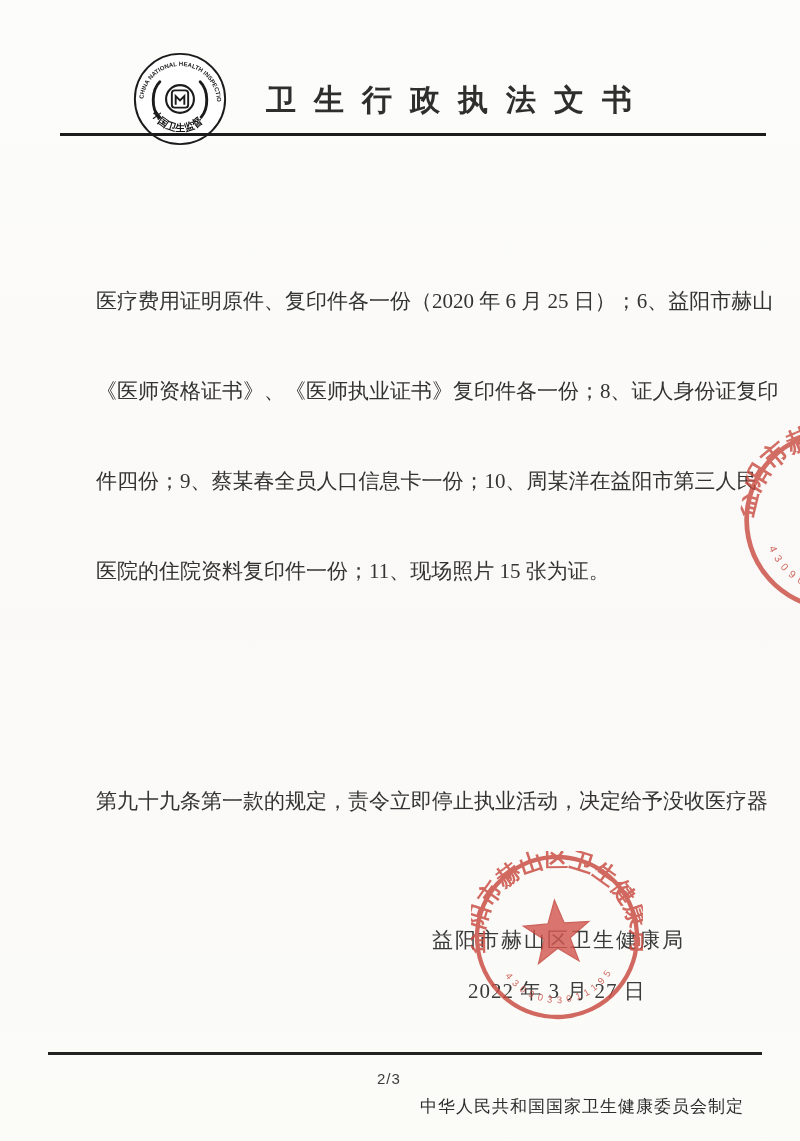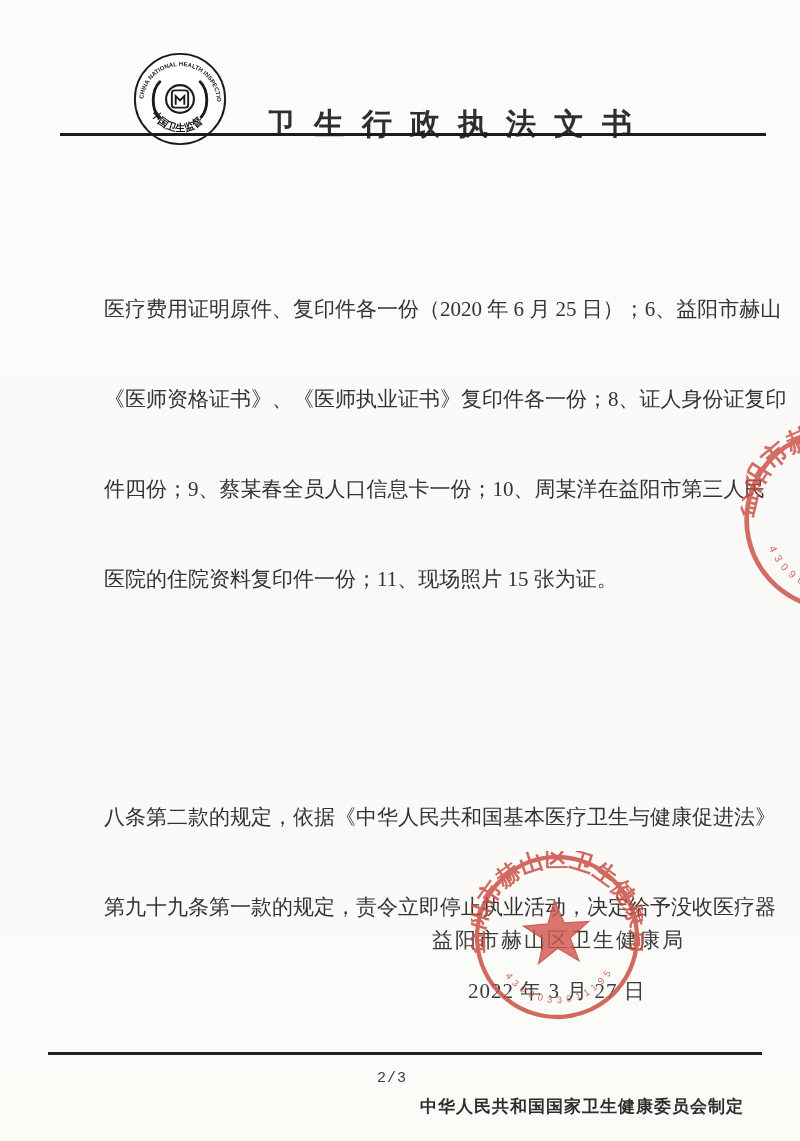--- a/index.html
+++ b/index.html
@@ -13,33 +13,33 @@
     position:absolute;inset:0;
     width:800px;height:1141px;
     overflow:hidden;
     background:linear-gradient(180deg,#fcfcfa 0%,#faf9f7 55%,#fbfbf8 100%);
   }
   
   .logo{position:absolute;left:132px;top:51px;width:96px;height:96px;}
   .doc-title{
     position:absolute;left:266px;top:80px;
     font-size:30px;letter-spacing:18px;font-weight:600;
-    color:#2e2e2e;white-space:nowrap;margin-top:24px;
+    color:#2e2e2e;white-space:nowrap;
   }
   .header-rule{
     position:absolute;left:60px;top:133px;width:706px;height:3px;
     background:#1c1c1c;
   }
   
   .doc-body{
     position:absolute;left:88px;top:158px;width:648px;
     font-size:21px;line-height:30px;color:#333;
     white-space:pre;
   }
-  .para{margin:16px;}
+  .para{margin:8px;}
   .para.g12{margin-top:12px;}
   .line{height:30px;}
   .ind2{text-indent:2em;}
   
   .sig-agency{
     position:absolute;left:432px;top:926px;
     font-size:21px;letter-spacing:2px;color:#3a3a3a;white-space:nowrap;
   }
   .sig-date{
     position:absolute;left:468px;top:977px;
@@ -51,27 +51,27 @@
     position:absolute;left:740px;top:425px;width:190px;height:190px;opacity:.8;
     transform:rotate(10deg);
   }
   
   .footer-rule{
     position:absolute;left:48px;top:1052px;width:714px;height:3px;
     background:#222;
   }
   .page-number{
     position:absolute;left:377px;top:1070px;
-    font-family:Liberation Mono, monospace;
+    font-family:Liberation Sans, sans-serif;
     font-size:15px;color:#3c3c3c;letter-spacing:1px;
   }
   .footer-issuer{
     position:absolute;right:56px;top:1095px;
     font-family:"Liberation Sans","DejaVu Sans",sans-serif;
-    font-size:17px;font-weight:700;color:#2d2d2d;letter-spacing:1px;white-space:nowrap;
+    font-size:17px;font-weight:400;color:#2d2d2d;letter-spacing:1px;white-space:nowrap;
   }
 </style>
 </head>
 <body>
 
 <div class="page">
 
   <svg class="logo" viewBox="0 0 100 100">
     <circle cx="50" cy="50" r="47" fill="#ffffff" stroke="#1b1b1b" stroke-width="2"></circle>
     <defs>
@@ -95,21 +95,20 @@
   <div class="header-rule"></div>
 
   <div class="doc-body">
     <div class="para">
       <div class="line">医疗费用证明原件、复印件各一份（2020 年 6 月 25 日）；6、益阳市赫山</div>
       <div class="line">《医师资格证书》、《医师执业证书》复印件各一份；8、证人身份证复印</div>
       <div class="line">件四份；9、蔡某春全员人口信息卡一份；10、周某洋在益阳市第三人民</div>
       <div class="line">医院的住院资料复印件一份；11、现场照片 15 张为证。</div>
     </div>
     <div class="para g12">
-      <div class="line">八条第二款的规定，依据《中华人民共和国基本医疗卫生与健康促进法》</div>
       <div class="line">第九十九条第一款的规定，责令立即停止执业活动，决定给予没收医疗器</div>
       
       
       
       
     </div>
     
     
     
   </div>

